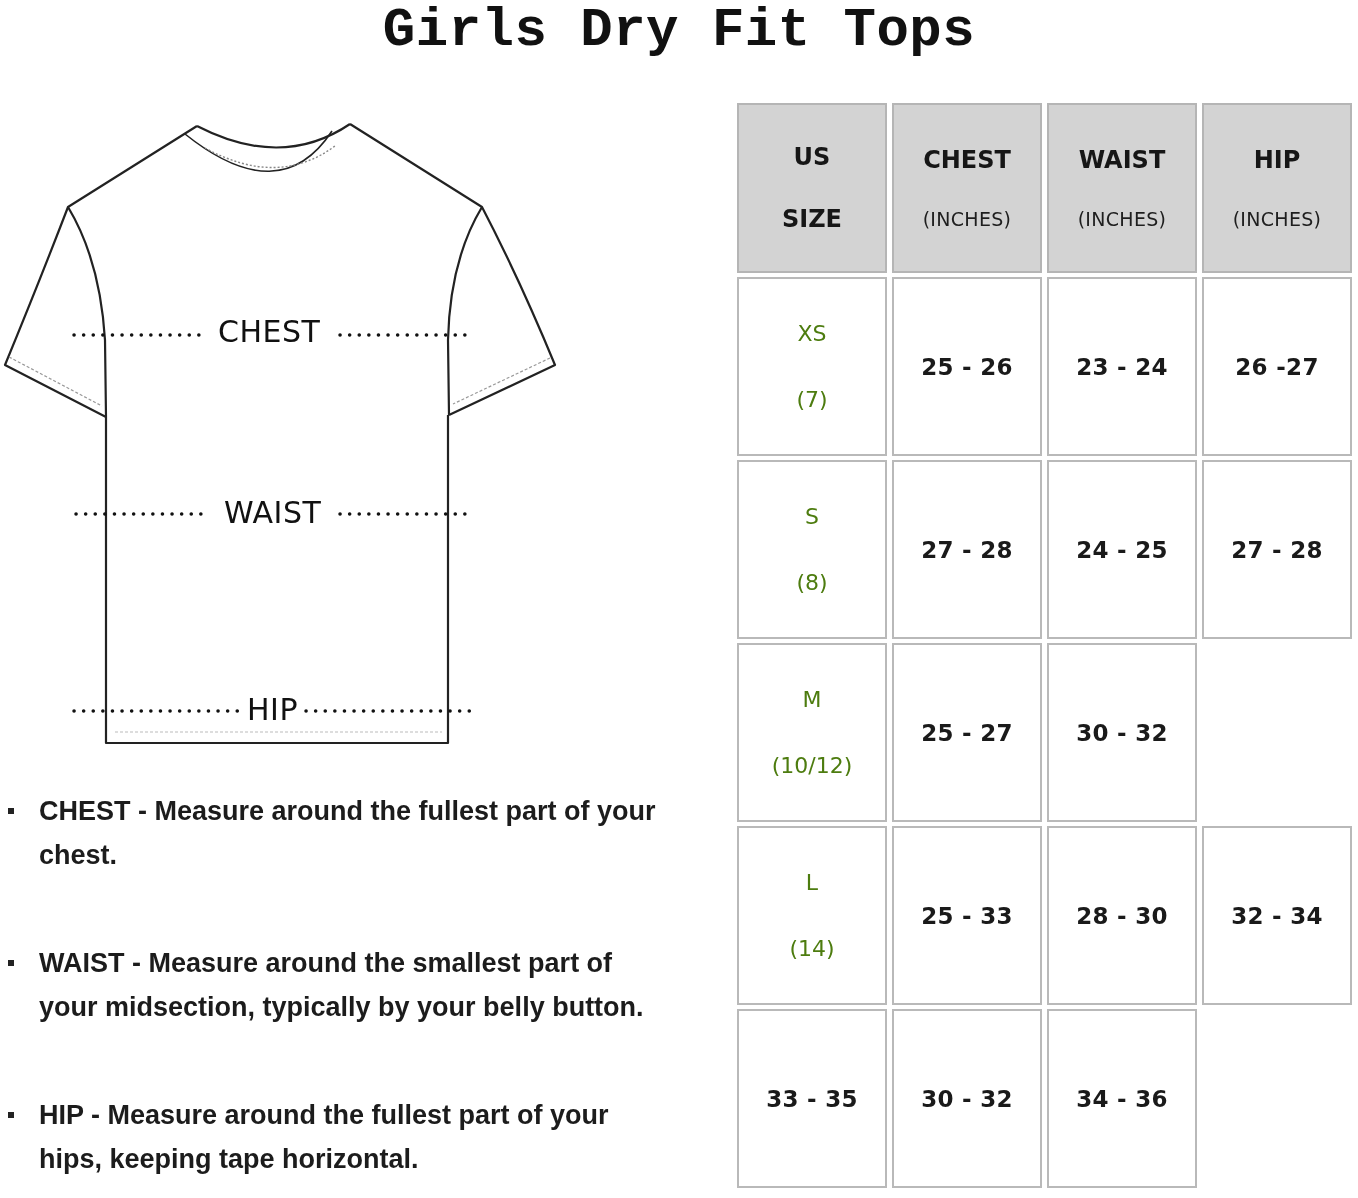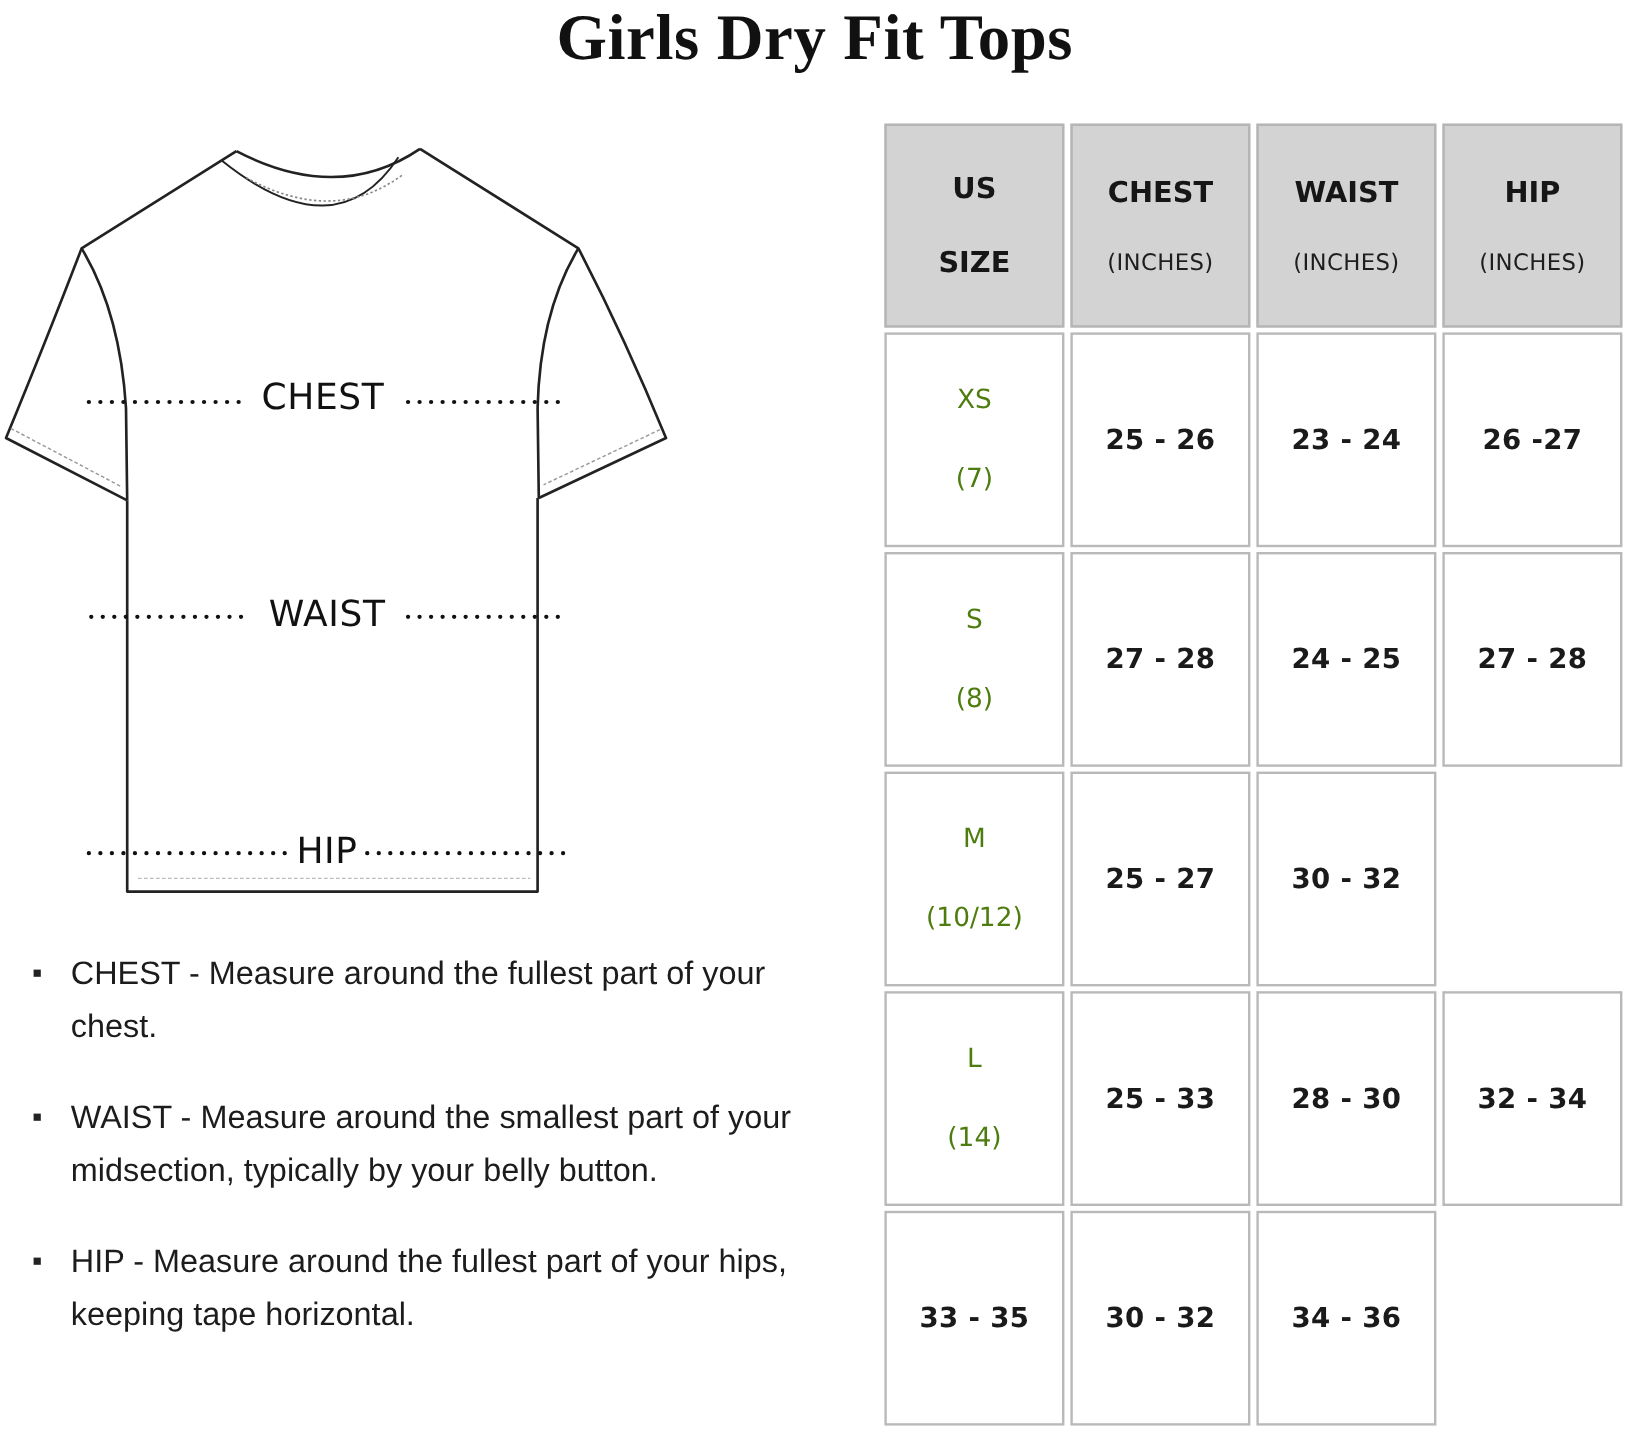--- a/index.html
+++ b/index.html
@@ -3,37 +3,37 @@
   <meta charset="utf-8">
   <style>
     * { box-sizing: border-box; margin: 0; padding: 0; }
     html, body { width: 1358px; height: 1198px; background: #ffffff; overflow: hidden; }
     body { position: relative; font-family: "Liberation Sans", sans-serif; color: #1a1a1a; }
 
     .title {
       position: absolute; left: 0; top: 0; width: 1358px; height: 62px;
       text-align: center; font-size: 54px; font-weight: bold; letter-spacing: 0.5px;
       line-height: 62px; color: #111;
-      font-family: Liberation Serif, serif;
+      font-family: Liberation Mono, monospace;
     }
 
     
     .shirt { position: absolute; left: 0; top: 110px; width: 570px; height: 650px; }
     .shirt svg { position: absolute; left: 0; top: 0; }
     .measure-label {
       position: absolute; font-size: 30px; color: #111; line-height: 1;
       font-family: "DejaVu Sans", sans-serif; letter-spacing: 0.5px;
       background: transparent;
     }
 
     
-    .notes { position: absolute; left: 22px; top: 790px; width: 660px; }
+    .notes { position: absolute; left: 2px; top: 790px; width: 660px; font-weight: bold; }
     .note { position: relative; padding-left: 37px; font-size: 27px; line-height: 43.5px; color: #1c1c1c; }
     .note .bullet { position: absolute; left: 6px; top: 18px; width: 6px; height: 6px; background: #222; }
-    .note + .note { margin-top: 33px; }
+    .note + .note { margin-top: 65px; }
 
     
     .size-table { position: absolute; left: 735px; top: 101px; width: 620px; }
     .t-row { display: flex; height: 183px; }
     .t-row.header { height: 174px; }
     .t-cell {
       width: 150px; margin: 2px 2.5px; border: 2px solid #b9b9b9;
       display: flex; flex-direction: column; align-items: center; justify-content: center;
       text-align: center; background: #fff; font-family: "DejaVu Sans", sans-serif; gap: 30px;
     }

